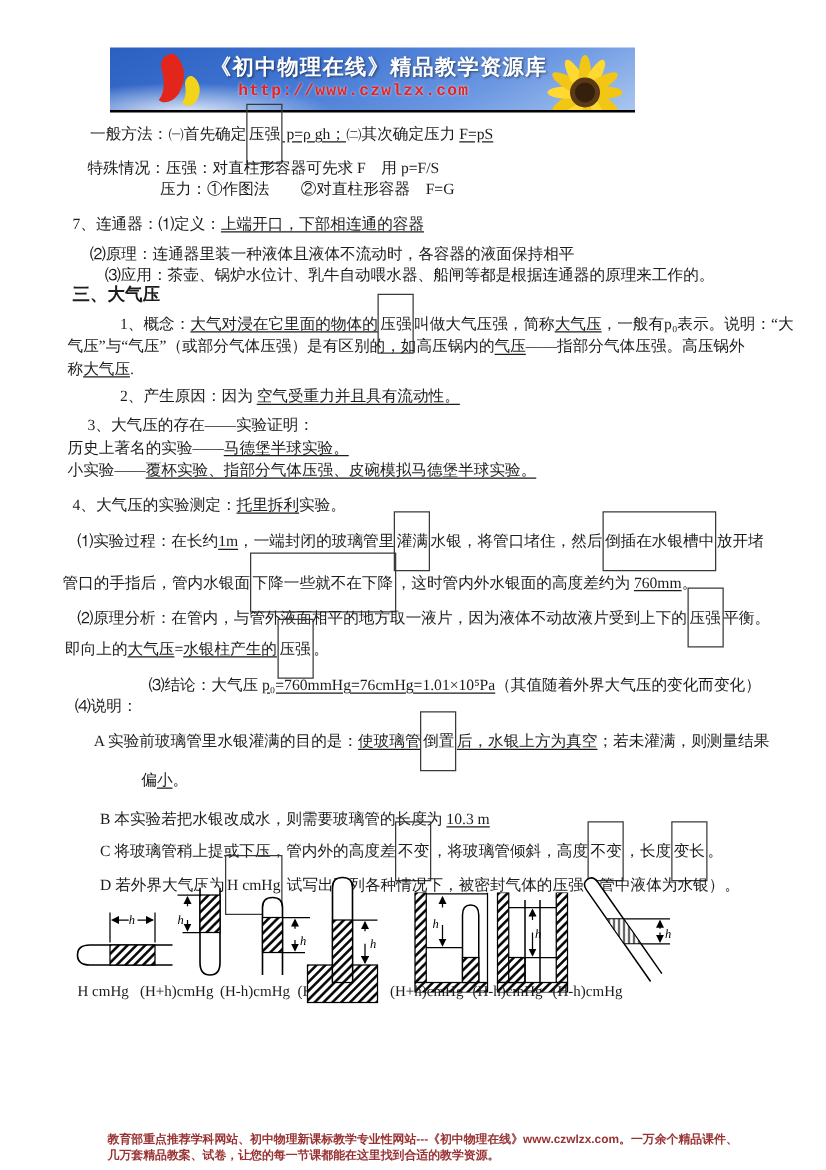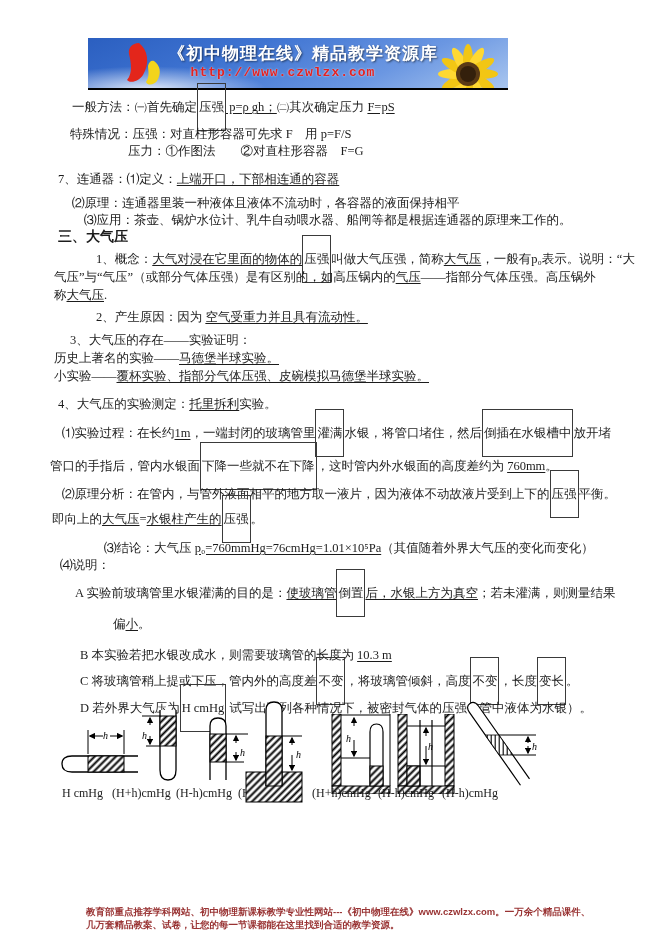--- a/index.html
+++ b/index.html
@@ -118,21 +118,21 @@
       <div class="tline" style="left: 54px; top: 288px;"><span>称</span><span class="u">大气压</span><span>.</span></div>
       <div class="tline" style="left: 96px; top: 310px;"><span>2、产生原因：因为 </span><span class="u">空气受重力并且具有流动性。</span></div>
       <div class="tline" style="left: 58px; top: 333px; margin-left: 12px;"><span>3、大气压的存在——实验证明：</span></div>
       <div class="tline" style="left: 54px; top: 351px;"><span>历史上著名的实验——</span><span class="u">马德堡半球实验。</span></div>
       <div class="tline" style="left: 54px; top: 369px;"><span>小实验——</span><span class="u">覆杯实验、指部分气体压强、皮碗模拟马德堡半球实验。</span></div>
       <div class="tline" style="left: 58px; top: 397px;"><span>4、大气压的实验测定：</span><span class="u">托里拆利</span><span>实验。</span></div>
       <div class="tline" style="left: 62px; top: 426px;"><span>⑴实验过程：在长约</span><span class="u">1m</span><span>，一端封闭的玻璃管里</span><span class="box">灌满</span><span>水银，将管口堵住，然后</span><span class="box">倒插在水银槽中</span><span>放开堵</span></div>
       <div class="tline" style="left: 50px; top: 459px;"><span>管口的手指后，管内水银面</span><span class="box">下降一些就不在下降</span><span>，这时管内外水银面的高度差约为 </span><span class="u">760mm</span><span>。</span></div>
       <div class="tline" style="left: 62px; top: 487px;"><span>⑵原理分析：在管内，与管外液面相平的地方取一液片，因为液体不动故液片受到上下的</span><span class="box">压强</span><span>平衡。</span></div>
       <div class="tline" style="left: 52px; top: 512px;"><span>即向上的</span><span class="u">大气压</span><span>=</span><span class="u">水银柱产生的</span><span class="box">压强</span><span>。</span></div>
-      <div class="tline" style="left: 61px; top: 541px; padding-left: 43px;"><span>⑶结论：大气压 </span><span class="u">p₀=760mmHg=76cmHg=1.01×10⁵Pa</span><span>（其值随着外界大气压的变化而变化）</span></div>
+      <div class="tline" style="left: 76px; top: 541px; padding-left: 43px;"><span>⑶结论：大气压 </span><span class="u">p₀=760mmHg=76cmHg=1.01×10⁵Pa</span><span>（其值随着外界大气压的变化而变化）</span></div>
       <div class="tline" style="left: 60px; top: 558px;"><span>⑷说明：</span></div>
       <div class="tline" style="left: 75px; top: 586px;"><span>A 实验前玻璃管里水银灌满的目的是：</span><span class="u">使玻璃管</span><span class="box">倒置</span><span class="u">后，水银上方为真空</span><span>；若未灌满，则测量结果</span></div>
       <div class="tline" style="left: 113px; top: 617px;"><span>偏</span><span class="u">小</span><span>。</span></div>
       <div class="tline" style="left: 80px; top: 648px;"><span>B 本实验若把水银改成水，则需要玻璃管的长度为 </span><span class="u">10.3 m </span></div>
       <div class="tline" style="left: 80px; top: 674px;"><span>C 将玻璃管稍上提或下压，管内外的高度差</span><span class="box">不变</span><span>，将玻璃管倾斜，高度</span><span class="box">不变</span><span>，长度</span><span class="box">变长</span><span>。</span></div>
       <div class="tline" style="left: 80px; top: 701px;"><span>D 若外界大气压为</span><span class="box">H cmHg</span><span> 试写出下列各种情况下，被密封气体的压强（管中液体为水银）。</span></div>
     </div>
 
   <svg class="diag" style="left:58px;top:726px" width="84" height="62">
     <line x1="30" y1="4" x2="30" y2="28" stroke="#000"></line>

